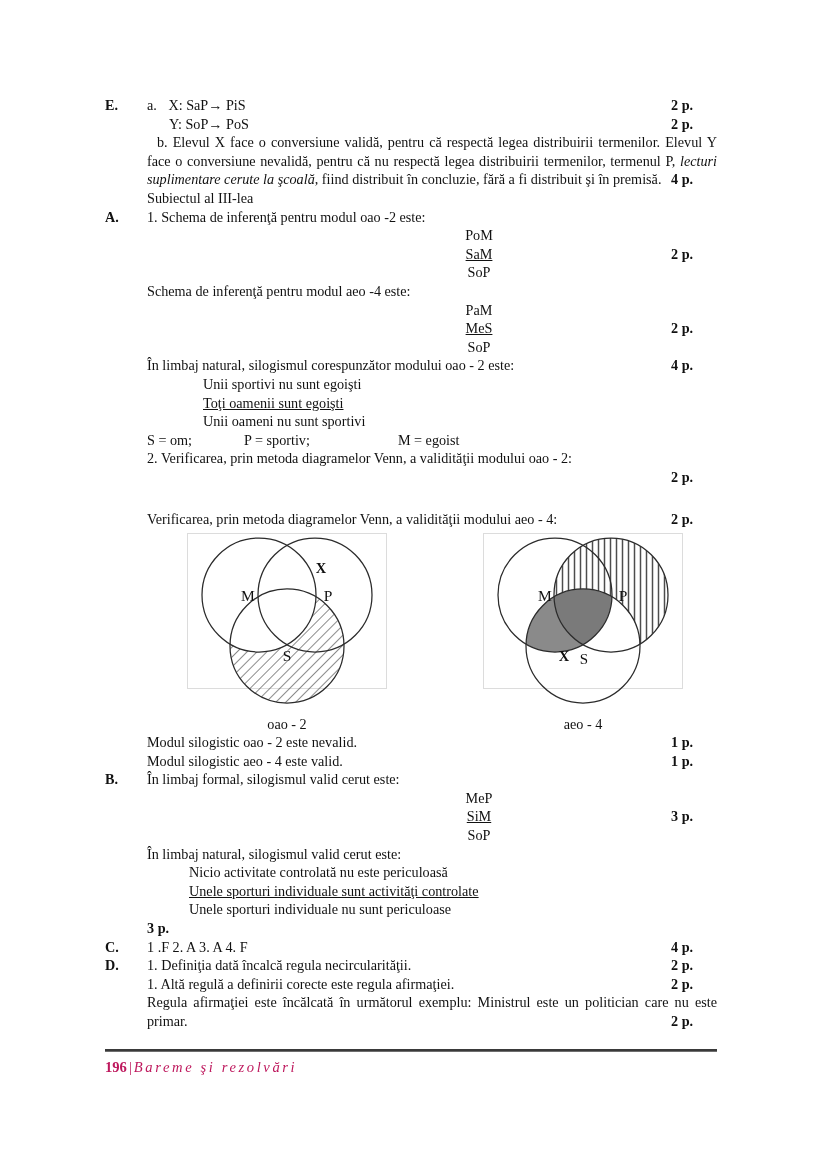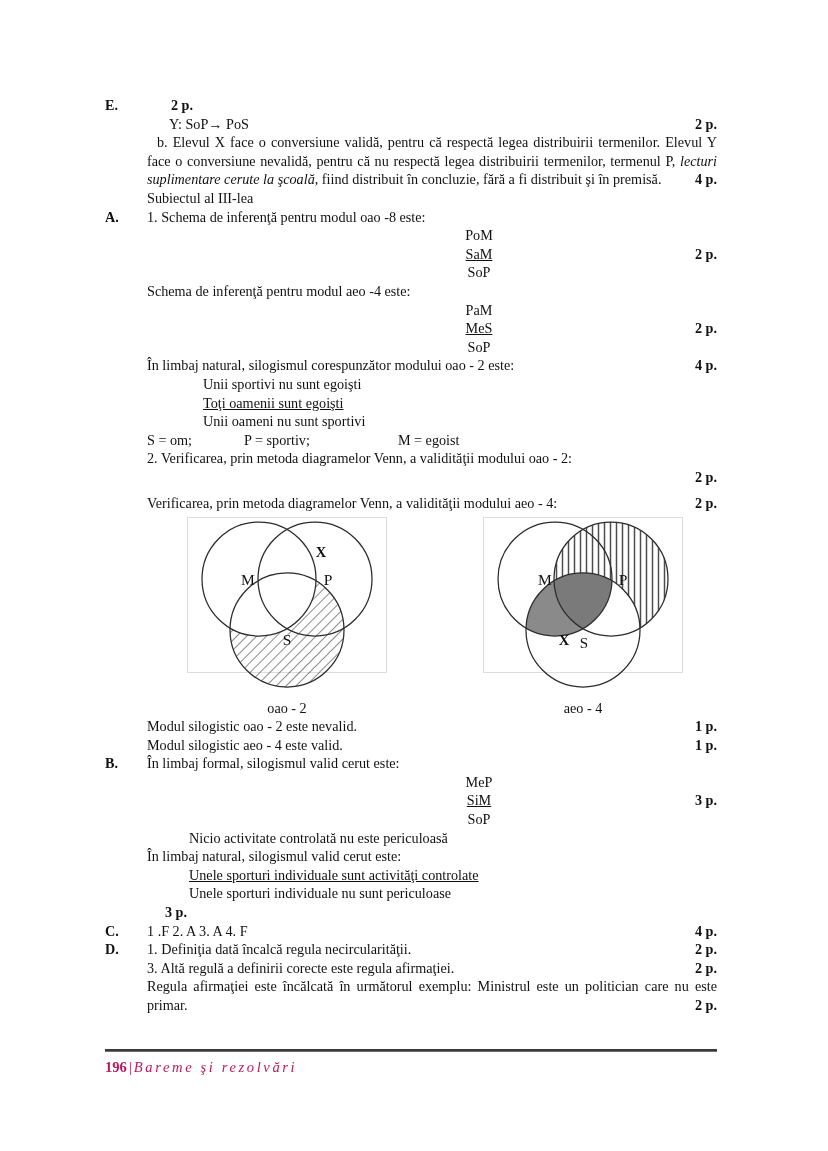--- a/index.html
+++ b/index.html
@@ -44,21 +44,21 @@
     font-size: 14.2px;
     line-height: 18.6px;
   }
   .body {
     flex: 1 1 auto;
     min-width: 0;
   }
   .pts {
     width: 46px;
     flex: 0 0 46px;
-    text-align: right;
+    text-align: left;
     font-weight: bold;
     font-size: 14.2px;
     line-height: 18.6px;
     white-space: nowrap;
   }
   .pts.empty { visibility: hidden; }
 
   .sub { font-weight: normal; }
   .ital { font-style: italic; }
   .just { text-align: justify; text-justify: inter-word; }
@@ -117,20 +117,24 @@
 </style>
 </head>
 <body>
 
 <div class="page">
 
   <div class="content">
 
     <div class="row">
       <div class="marker">E.</div>
+      <div class="body">
+        <span class="nowrap">a.</span>
+        <span style="display:inline-block;width:8px"></span><span>X: SaP→ PiS</span>
+      </div>
       <div class="pts">2 p.</div>
     </div>
 
     <div class="row">
       <div class="marker"></div>
       <div class="body" style="padding-left:22px">Y: SoP→ PoS</div>
       <div class="pts">2 p.</div>
     </div>
 
     <div class="row">
@@ -144,21 +148,21 @@
     </div>
 
     <div class="row">
       <div class="marker"></div>
       <div class="body sub">Subiectul al III-lea</div>
       <div class="pts empty"></div>
     </div>
 
     <div class="row">
       <div class="marker">A.</div>
-      <div class="body"><span class="sub">1.</span><span> Schema de inferenţă pentru modul oao -8 este:</span></div>
+      <div class="body"><span class="sub">1.</span><span> Schema de inferenţă pentru modul oao -2 este:</span></div>
       <div class="pts empty"></div>
     </div>
 
     <div class="row">
       <div class="marker"></div>
       <div class="body syl">PoM</div>
       <div class="pts empty"></div>
     </div>
     <div class="row">
       <div class="marker"></div>
@@ -223,21 +227,21 @@
       <div class="marker"></div>
       <div class="body"><span class="sub">2.</span><span>  Verificarea, prin metoda diagramelor Venn, a validităţii modului oao - 2:</span></div>
       <div class="pts empty"></div>
     </div>
     <div class="row">
       <div class="marker"></div>
       <div class="body">&nbsp;</div>
       <div class="pts">2 p.</div>
     </div>
 
-    <div class="row" style="margin-top:8px">
+    <div class="row" style="margin-top:24px">
       <div class="marker"></div>
       <div class="body">Verificarea, prin metoda diagramelor Venn, a validităţii modului aeo - 4:</div>
       <div class="pts">2 p.</div>
     </div>
 
     <div class="figures">
 
       <div class="fig" style="left:82px; width:200px;">
         <svg width="200" height="178" viewBox="0 0 200 178">
           <defs>
@@ -356,26 +360,26 @@
       <div class="pts">3 p.</div>
     </div>
     <div class="row">
       <div class="marker"></div>
       <div class="body syl">SoP</div>
       <div class="pts empty"></div>
     </div>
 
     <div class="row">
       <div class="marker"></div>
+      <div class="body">În limbaj natural, silogismul valid cerut este:</div>
+      <div class="pts empty"></div>
+    </div>
+    <div class="row">
+      <div class="marker"></div>
       <div class="body ind-sm">Nicio activitate controlată nu este periculoasă</div>
-      <div class="pts empty"></div>
-    </div>
-    <div class="row">
-      <div class="marker"></div>
-      <div class="body">În limbaj natural, silogismul valid cerut este:</div>
       <div class="pts empty"></div>
     </div>
     <div class="row">
       <div class="marker"></div>
       <div class="body ind-sm"><span class="u">Unele sporturi individuale sunt activităţi controlate</span></div>
       <div class="pts empty"></div>
     </div>
     <div class="row">
       <div class="marker"></div>
       <div class="body ind-sm">Unele sporturi individuale nu sunt periculoase</div>
@@ -393,21 +397,21 @@
       <div class="pts">4 p.</div>
     </div>
 
     <div class="row">
       <div class="marker">D.</div>
       <div class="body">1. Definiţia dată încalcă regula necircularităţii.</div>
       <div class="pts">2 p.</div>
     </div>
     <div class="row">
       <div class="marker"></div>
-      <div class="body">3. Altă regulă a definirii corecte este regula afirmaţiei.</div>
+      <div class="body">1. Altă regulă a definirii corecte este regula afirmaţiei.</div>
       <div class="pts">2 p.</div>
     </div>
     <div class="row">
       <div class="marker"></div>
       <div class="body just">Regula afirmaţiei este încălcată în următorul exemplu: Ministrul este un politician care nu este primar.</div>
     </div>
     <div class="row" style="margin-top:-18.6px">
       <div class="marker"></div>
       <div class="body">&nbsp;</div>
       <div class="pts">2 p.</div>

